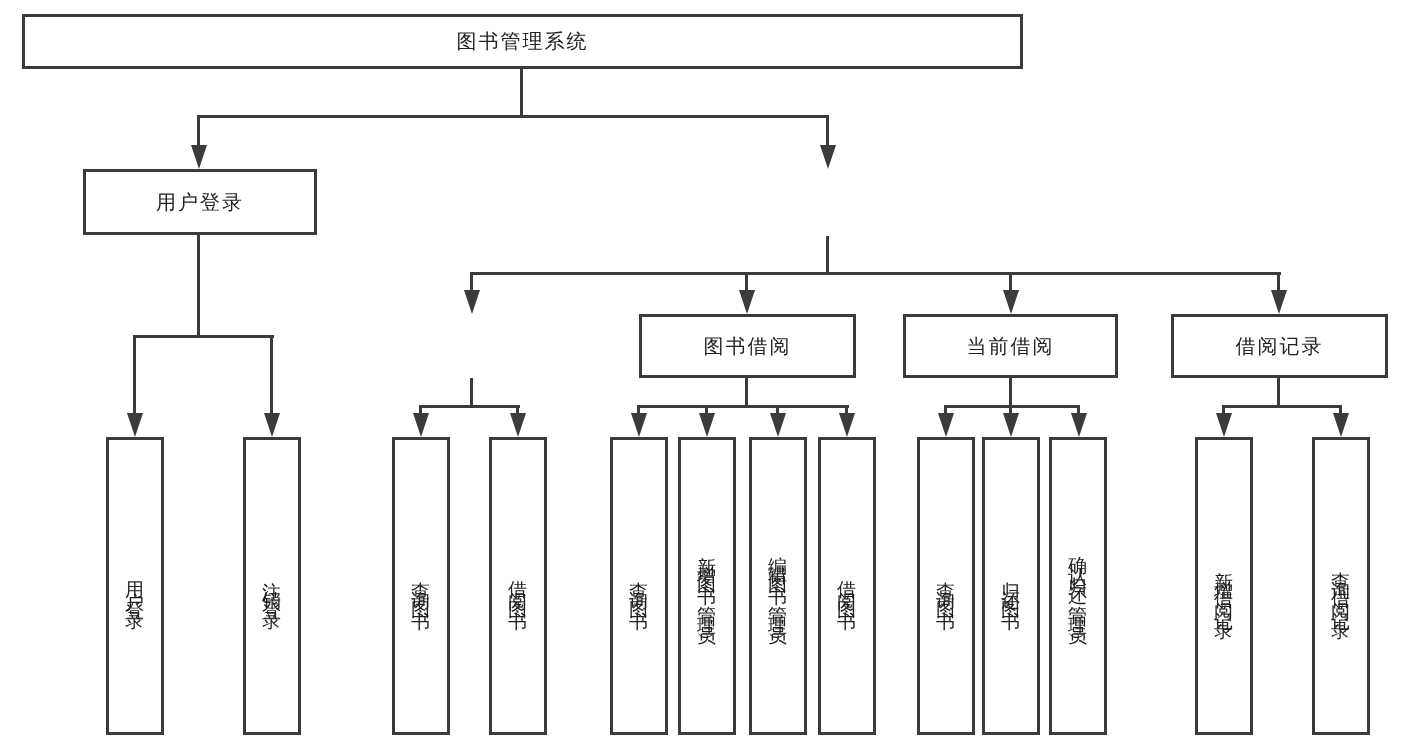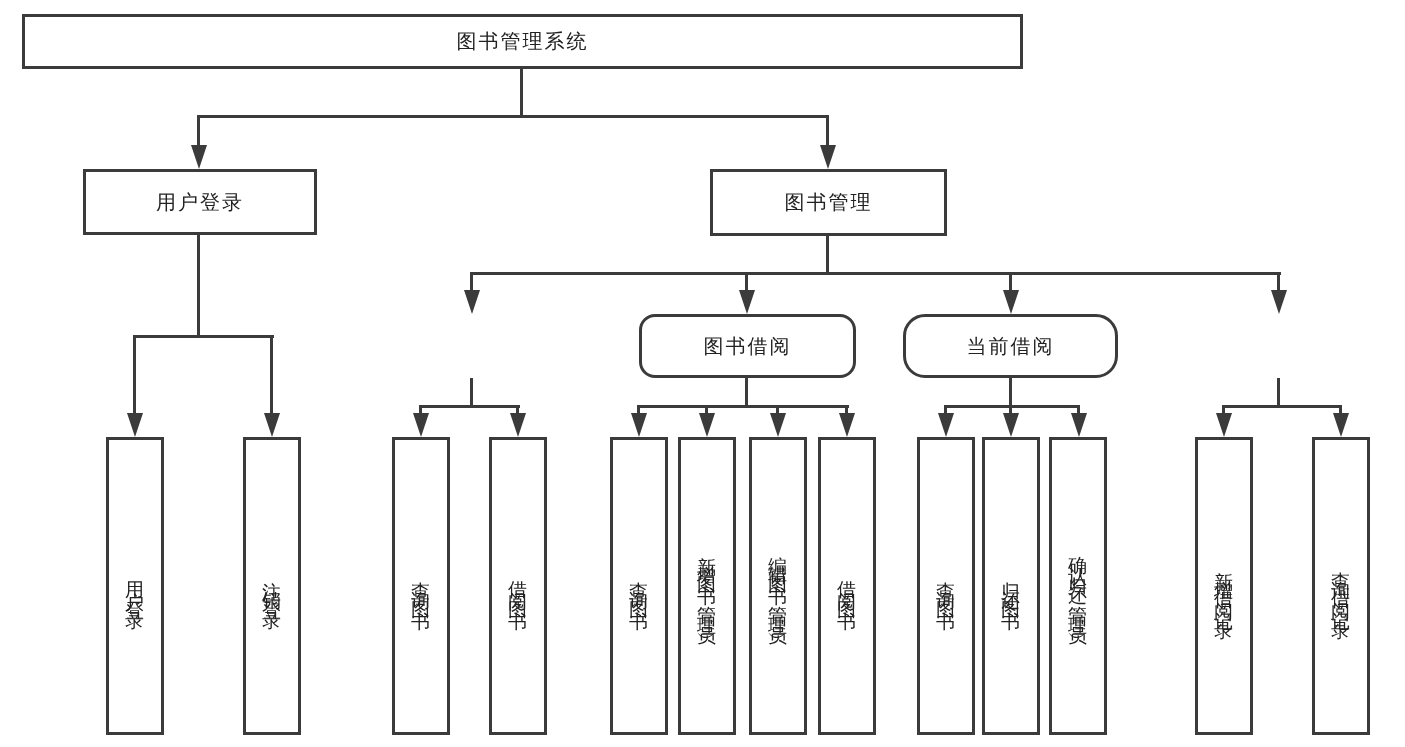--- a/index.html
+++ b/index.html
@@ -71,42 +71,42 @@
   <div class="box h-box" style="left:22px; top:14px; width:1001px; height:55px;">图书管理系统</div>
 
   <div class="vline" style="left:520px; top:69px; height:48px;"></div>
   <div class="hline" style="left:197px; top:115px; width:632px;"></div>
   <div class="vline" style="left:197px; top:115px; height:32px;"></div>
   <div class="arrow" style="left:191px; top:145px;"></div>
   <div class="vline" style="left:826px; top:115px; height:32px;"></div>
   <div class="arrow" style="left:820px; top:145px;"></div>
 
   <div class="box h-box" style="left:83px; top:169px; width:234px; height:66px;">用户登录</div>
-  <div class="box h-box" style="left:710px; top:169px; width:237px; height:67px;">图书管理</div>
 
   <div class="vline" style="left:197px; top:235px; height:103px;"></div>
   <div class="hline" style="left:133px; top:335px; width:141px;"></div>
   <div class="vline" style="left:133px; top:335px; height:78px;"></div>
   <div class="arrow" style="left:127px; top:413px;"></div>
   <div class="vline" style="left:270px; top:335px; height:78px;"></div>
   <div class="arrow" style="left:264px; top:413px;"></div>
 
   <div class="vline" style="left:826px; top:236px; height:39px;"></div>
   <div class="hline" style="left:470px; top:272px; width:811px;"></div>
   <div class="vline" style="left:470px; top:272px; height:20px;"></div>
   <div class="arrow" style="left:464px; top:290px;"></div>
   <div class="vline" style="left:745px; top:272px; height:20px;"></div>
   <div class="arrow" style="left:739px; top:290px;"></div>
   <div class="vline" style="left:1009px; top:272px; height:20px;"></div>
   <div class="arrow" style="left:1003px; top:290px;"></div>
   <div class="vline" style="left:1277px; top:272px; height:20px;"></div>
   <div class="arrow" style="left:1271px; top:290px;"></div>
 
-  <div class="box h-box" style="left:639px; top:314px; width:217px; height:64px;border-radius:16px;">图书借阅</div>
-  <div class="box h-box" style="left:903px; top:314px; width:215px; height:64px;border-radius:22px;">当前借阅</div>
+  <div class="box h-box" style="left:639px; top:314px; width:217px; height:64px;">图书借阅</div>
+  <div class="box h-box" style="left:903px; top:314px; width:215px; height:64px;">当前借阅</div>
+  <div class="box h-box" style="left:1171px; top:314px; width:217px; height:64px;">借阅记录</div>
 
   <div class="vline" style="left:470px; top:378px; height:30px;"></div>
   <div class="hline" style="left:419px; top:405px; width:101px;"></div>
   <div class="vline" style="left:419px; top:405px; height:10px;"></div>
   <div class="arrow" style="left:413px; top:413px;"></div>
   <div class="vline" style="left:516px; top:405px; height:10px;"></div>
   <div class="arrow" style="left:510px; top:413px;"></div>
 
   <div class="vline" style="left:745px; top:378px; height:30px;"></div>
   <div class="hline" style="left:637px; top:405px; width:212px;"></div>

